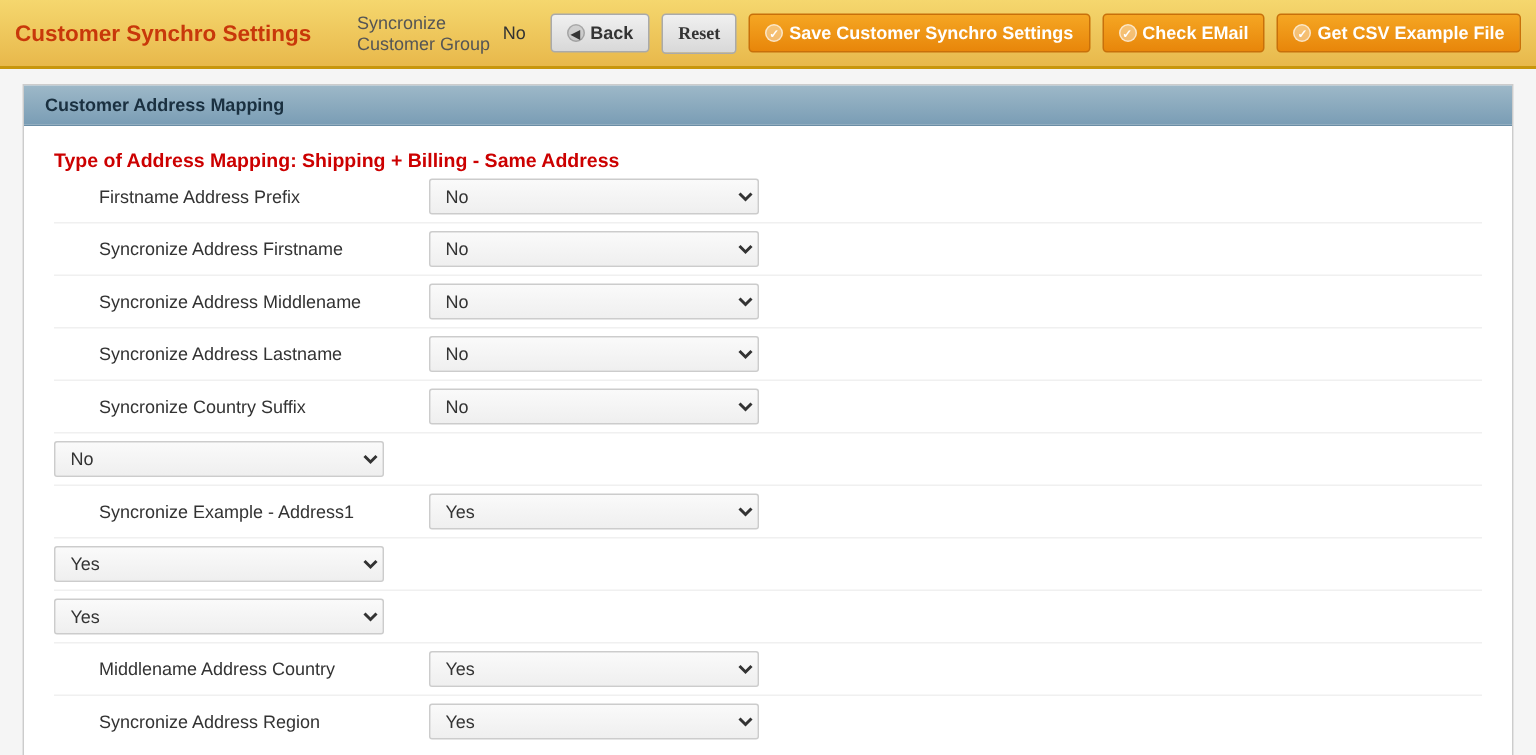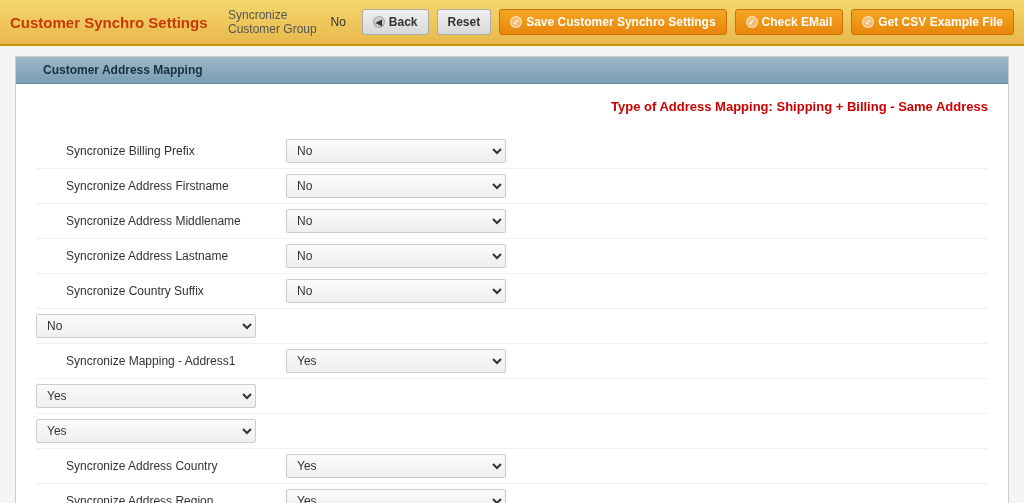--- a/index.html
+++ b/index.html
@@ -18,21 +18,21 @@
     .header-title {
       font-size: 15px;
       font-weight: bold;
       color: #c8380a;
       min-width: 200px;
     }
     .header-field {
       display: flex;
       align-items: center;
       gap: 4px;
-      margin-left: 10px;
+      margin-left: 20px;
     }
     .header-field label {
       color: #555;
       font-size: 12px;
     }
     .header-field .field-value {
       color: #333;
       font-size: 12px;
     }
     .header-spacer { flex: 1; }
@@ -50,20 +50,21 @@
     }
     .btn-back {
       background: linear-gradient(to bottom, #f0f0f0, #d8d8d8);
       color: #333;
       border-color: #aaa;
     }
     .btn-reset {
       background: linear-gradient(to bottom, #f0f0f0, #d8d8d8);
       color: #333;
       border-color: #aaa;
+      font-family: Liberation Serif, serif;
     }
     .btn-save {
       background: linear-gradient(to bottom, #f5a623, #e8860a);
       color: #fff;
       border-color: #c8700a;
     }
     .btn-check {
       background: linear-gradient(to bottom, #f5a623, #e8860a);
       color: #fff;
       border-color: #c8700a;
@@ -92,35 +93,34 @@
     
     .main-content {
       padding: 10px 15px;
     }
     .section {
       border: 1px solid #ccc;
       background: #fff;
     }
     .section-header {
       background: linear-gradient(to bottom, #9db8c8, #7a9db5);
-      padding: 6px 27px;
+      padding: 6px 14px;
       font-weight: bold;
       font-size: 12px;
       color: #1a3040;
       border-bottom: 1px solid #6a8da5;
     }
     .section-body {
       padding: 15px 20px;
     }
     .address-type-notice {
-      text-align: right;
+      text-align: left;
       color: #cc0000;
       font-weight: bold;
       font-size: 13px;
-      margin-bottom: 20px;
     }
     .form-row {
       display: flex;
       align-items: center;
       padding: 5px 0;
       border-bottom: 1px solid #f0f0f0;
     }
     .form-row:last-child {
       border-bottom: none;
     }
@@ -191,21 +191,21 @@
   <div class="section">
     <div class="section-header">
       <span>Customer Address Mapping</span>
     </div>
     <div class="section-body">
       <div class="address-type-notice">Type of Address Mapping: Shipping + Billing - Same Address</div>
 
       <div id="form-rows-container">
 
       <div class="form-row">
-            <div class="form-label">Syncronize Billing Prefix</div>
+            <div class="form-label">Firstname Address Prefix</div>
             <div class="form-control">
               <select class="field-select"><option value="No">No</option><option value="Yes">Yes</option></select>
             </div>
           </div>
           <div class="form-row">
             <div class="form-label">Syncronize Address Firstname</div>
             <div class="form-control">
               <select class="field-select"><option value="No">No</option><option value="Yes">Yes</option></select>
             </div>
           </div>
@@ -226,37 +226,37 @@
             <div class="form-control">
               <select class="field-select"><option value="No">No</option><option value="Yes">Yes</option></select>
             </div>
           </div>
           <div class="form-row">
             <div class="form-control">
               <select class="field-select"><option value="No">No</option><option value="Yes">Yes</option></select>
             </div>
           </div>
           <div class="form-row">
-            <div class="form-label">Syncronize Mapping - Address1</div>
-            <div class="form-control">
-              <select class="field-select"><option value="No">No</option><option value="Yes" selected="">Yes</option></select>
-            </div>
-          </div>
-          <div class="form-row">
-            <div class="form-control">
-              <select class="field-select"><option value="No">No</option><option value="Yes" selected="">Yes</option></select>
-            </div>
-          </div>
-          <div class="form-row">
-            <div class="form-control">
-              <select class="field-select"><option value="No">No</option><option value="Yes" selected="">Yes</option></select>
-            </div>
-          </div>
-          <div class="form-row">
-            <div class="form-label">Syncronize Address Country</div>
+            <div class="form-label">Syncronize Example - Address1</div>
+            <div class="form-control">
+              <select class="field-select"><option value="No">No</option><option value="Yes" selected="">Yes</option></select>
+            </div>
+          </div>
+          <div class="form-row">
+            <div class="form-control">
+              <select class="field-select"><option value="No">No</option><option value="Yes" selected="">Yes</option></select>
+            </div>
+          </div>
+          <div class="form-row">
+            <div class="form-control">
+              <select class="field-select"><option value="No">No</option><option value="Yes" selected="">Yes</option></select>
+            </div>
+          </div>
+          <div class="form-row">
+            <div class="form-label">Middlename Address Country</div>
             <div class="form-control">
               <select class="field-select"><option value="No">No</option><option value="Yes" selected="">Yes</option></select>
             </div>
           </div>
           <div class="form-row">
             <div class="form-label">Syncronize Address Region</div>
             <div class="form-control">
               <select class="field-select"><option value="No">No</option><option value="Yes" selected="">Yes</option></select>
             </div>
           </div>

